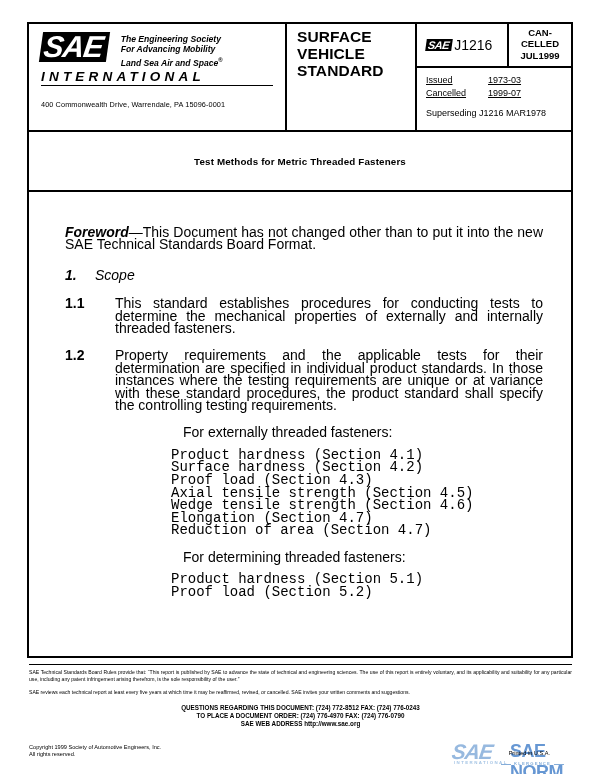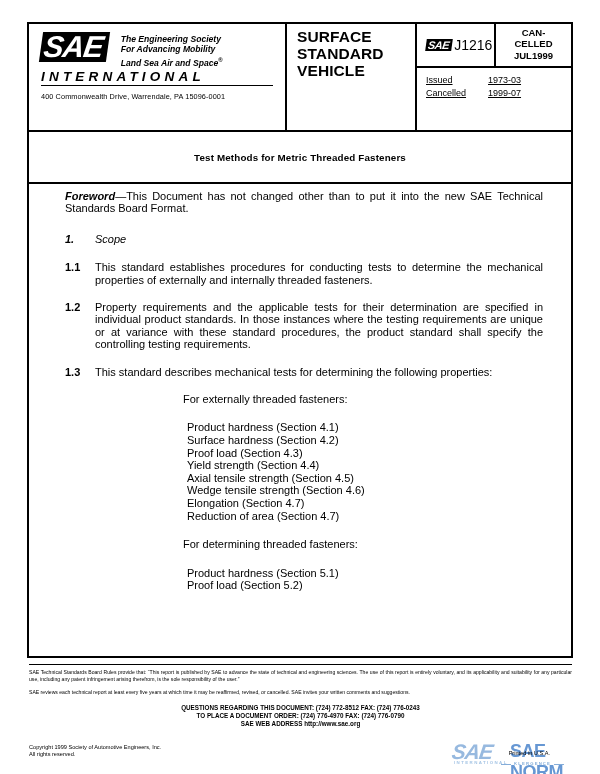--- a/index.html
+++ b/index.html
@@ -83,21 +83,21 @@
     font-weight: bold;
     font-style: italic;
     letter-spacing: 4.2px;
     margin-top: 1px;
     padding-bottom: 1px;
     border-bottom: 1.5px solid #000;
     width: 232px;
   }
   .addr-row {
     font-size: 7.3px;
-    margin-top: 6px;
+    margin-top: 14px;
     letter-spacing: 0.1px;
     white-space: nowrap;
   }
 
   .hdr-title {
     width: 130px;
     box-sizing: border-box;
     padding: 4px 0 0 10px;
     border-right: 2px solid #000000;
     font-size: 15.5px;
@@ -135,21 +135,21 @@
     padding: 0 3px 0 2px;
     letter-spacing: -0.5px;
     transform: skewX(-8deg);
     display: inline-block;
   }
   .meta-num .num {
     font-size: 14px;
     margin-left: 2px;
   }
   .meta-cancel {
-    width: 75px;
+    width: 62px;
     text-align: center;
     font-size: 9.5px;
     font-weight: bold;
     line-height: 11.4px;
     padding-top: 3px;
     box-sizing: border-box;
   }
   .meta-dates {
     padding: 6px 0 0 9px;
     font-size: 9px;
@@ -158,37 +158,37 @@
   .date-line { display: flex; text-decoration: underline; }
   .date-label { width: 62px; }
   .date-value { }
   .supersede {
     font-size: 9px;
     padding: 9px 0 0 9px;
   }
 
   
   .title-band {
-    height: 52px;
+    height: 60px;
     border-bottom: 2px solid #000;
     display: flex;
     align-items: center;
     justify-content: center;
     box-sizing: border-box;
   }
   .doc-title {
     font-size: 9.8px;
     font-weight: bold;
     letter-spacing: 0.15px;
   }
 
   
   .doc-body {
-    padding: 6px 20px 0 22px;
-    font-size: 11px;
+    padding: 34px 20px 0 22px;
+    font-size: 14px;
     line-height: 12.4px;
     box-sizing: border-box;
   }
   .foreword {
     text-align: justify;
     margin-bottom: 18px;
     padding-left: 14px;
     padding-right: 8px;
   }
   .foreword b {
@@ -208,20 +208,21 @@
     box-sizing: border-box;
   }
   .sec-head .t {
     font-weight: normal;
     font-style: italic;
   }
 
   .clause {
     display: flex;
     margin-bottom: 15px;
+    gap: 20px;
   }
   .clause .n {
     width: 44px;
     flex: none;
     font-weight: bold;
     padding-left: 14px;
     box-sizing: border-box;
   }
   .clause .t {
     flex: 1;
@@ -232,23 +233,24 @@
 
   .sublist {
     padding-left: 88px;
     margin-bottom: 14px;
   }
   .sublist-head {
     margin-bottom: 10px;
     margin-left: 44px;
   }
   .sublist ul {
-    margin: 16px;
+    margin: 0;
     padding: 0 0 0 32px;
     list-style: none;
+    font-family: Liberation Mono, monospace;
   }
   .sublist li {
     line-height: 12.6px;
   }
 
   
   .footer {
     position: absolute;
     left: 29px;
     top: 664px;
@@ -368,22 +370,22 @@
             <span>For Advancing Mobility</span><br>
             <span>Land Sea Air and Space</span><sup>®</sup>
           </span>
         </div>
         <div class="intl-row">INTERNATIONAL</div>
         <div class="addr-row">400 Commonwealth Drive, Warrendale, PA 15096-0001</div>
       </div>
 
       <div class="hdr-title">
         <div>SURFACE</div>
+        <div>VEHICLE</div>
         <div>STANDARD</div>
-        <div>VEHICLE</div>
       </div>
 
       <div class="hdr-meta">
         <div class="meta-top">
           <div class="meta-num">
             <span class="sae-small">SAE</span>
             <span class="num">J1216</span>
           </div>
           <div class="meta-cancel">
             <div>CAN-</div>
@@ -394,20 +396,21 @@
         <div class="meta-dates">
           <div class="date-line">
             <span class="date-label">Issued</span>
             <span class="date-value">1973-03</span>
           </div>
           <div class="date-line">
             <span class="date-label">Cancelled</span>
             <span class="date-value">1999-07</span>
           </div>
         </div>
+        <div class="supersede">Superseding J1216 MAR1978</div>
       </div>
     </div>
 
     <div class="title-band">
       <div class="doc-title">Test Methods for Metric Threaded Fasteners</div>
     </div>
 
     <div class="doc-body">
 
       <div class="foreword"><b>Foreword</b><span>—This Document has not changed other than to put it into the new SAE Technical Standards Board Format.</span></div>
@@ -420,32 +423,27 @@
       <div class="clause">
         <span class="n">1.1</span>
         <span class="t">This standard establishes procedures for conducting tests to determine the mechanical properties of externally and internally threaded fasteners.</span>
       </div>
 
       <div class="clause">
         <span class="n">1.2</span>
         <span class="t">Property requirements and the applicable tests for their determination are specified in individual product standards.  In those instances where the testing requirements are unique or at variance with these standard procedures, the product standard shall specify the controlling testing requirements.</span>
       </div>
 
-      <div class="clause nojust">
-        <span class="n">1.3</span>
-        <span class="t">This standard describes mechanical tests for determining the following properties:</span>
-      </div>
 
       <div class="sublist">
         <div class="sublist-head">For externally threaded fasteners:</div>
         <ul>
           <li>Product hardness (Section 4.1)</li>
           <li>Surface hardness (Section 4.2)</li>
           <li>Proof load (Section 4.3)</li>
-          <li>Yield strength (Section 4.4)</li>
           <li>Axial tensile strength (Section 4.5)</li>
           <li>Wedge tensile strength (Section 4.6)</li>
           <li>Elongation (Section 4.7)</li>
           <li>Reduction of area (Section 4.7)</li>
         </ul>
       </div>
 
       <div class="sublist">
         <div class="sublist-head">For determining threaded fasteners:</div>
         <ul>

